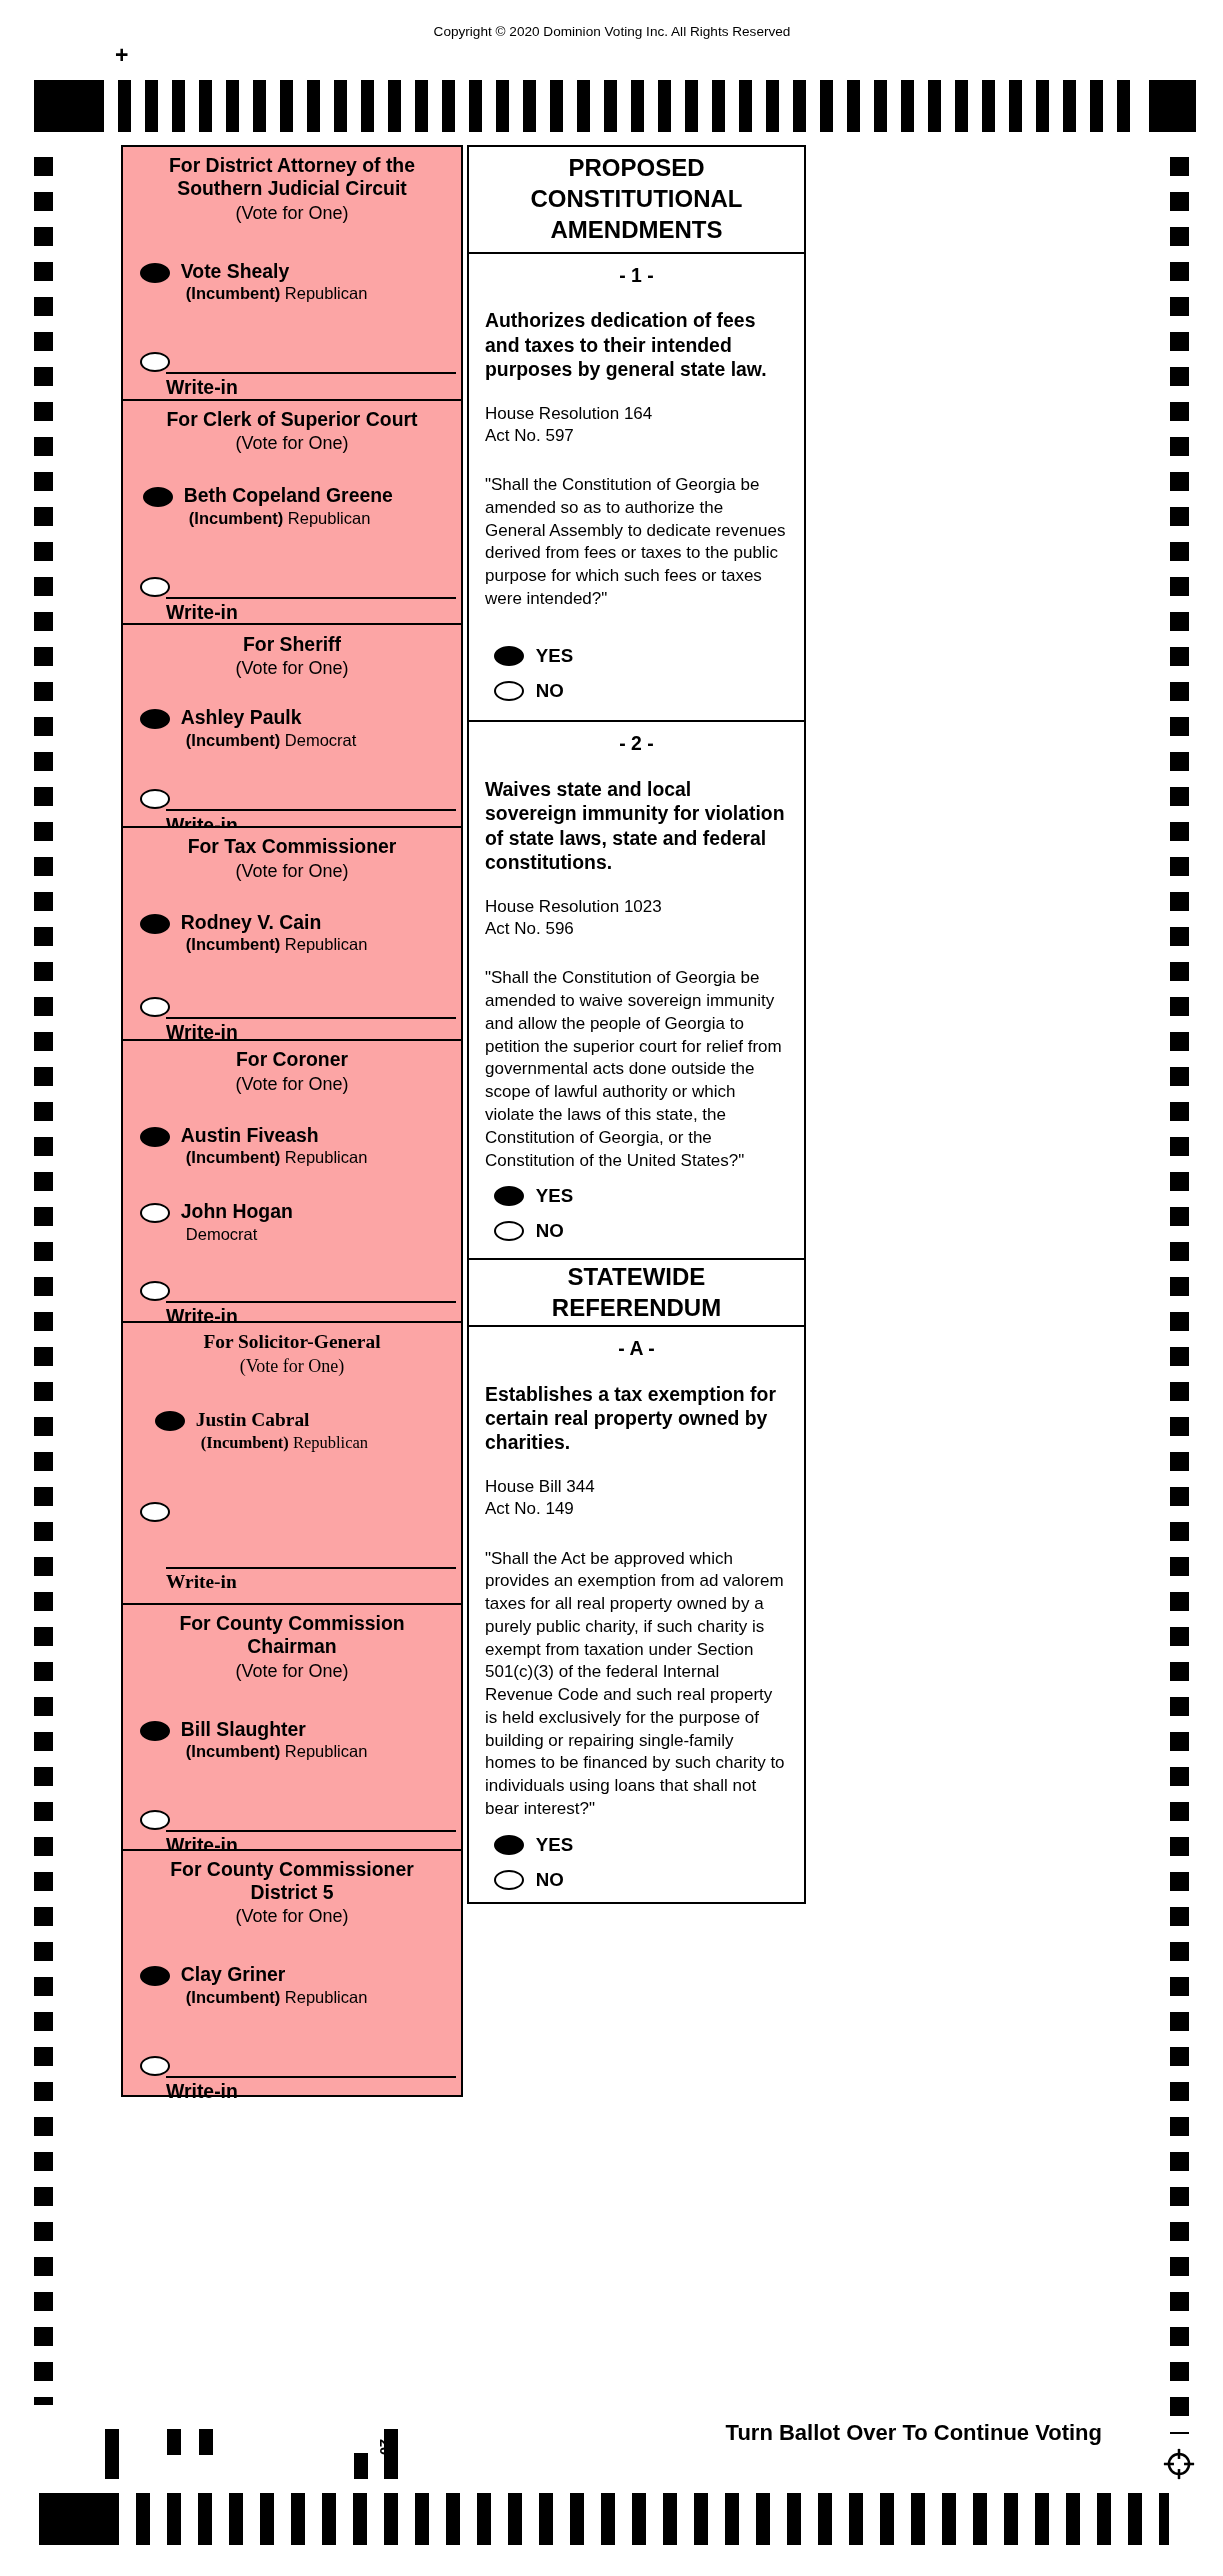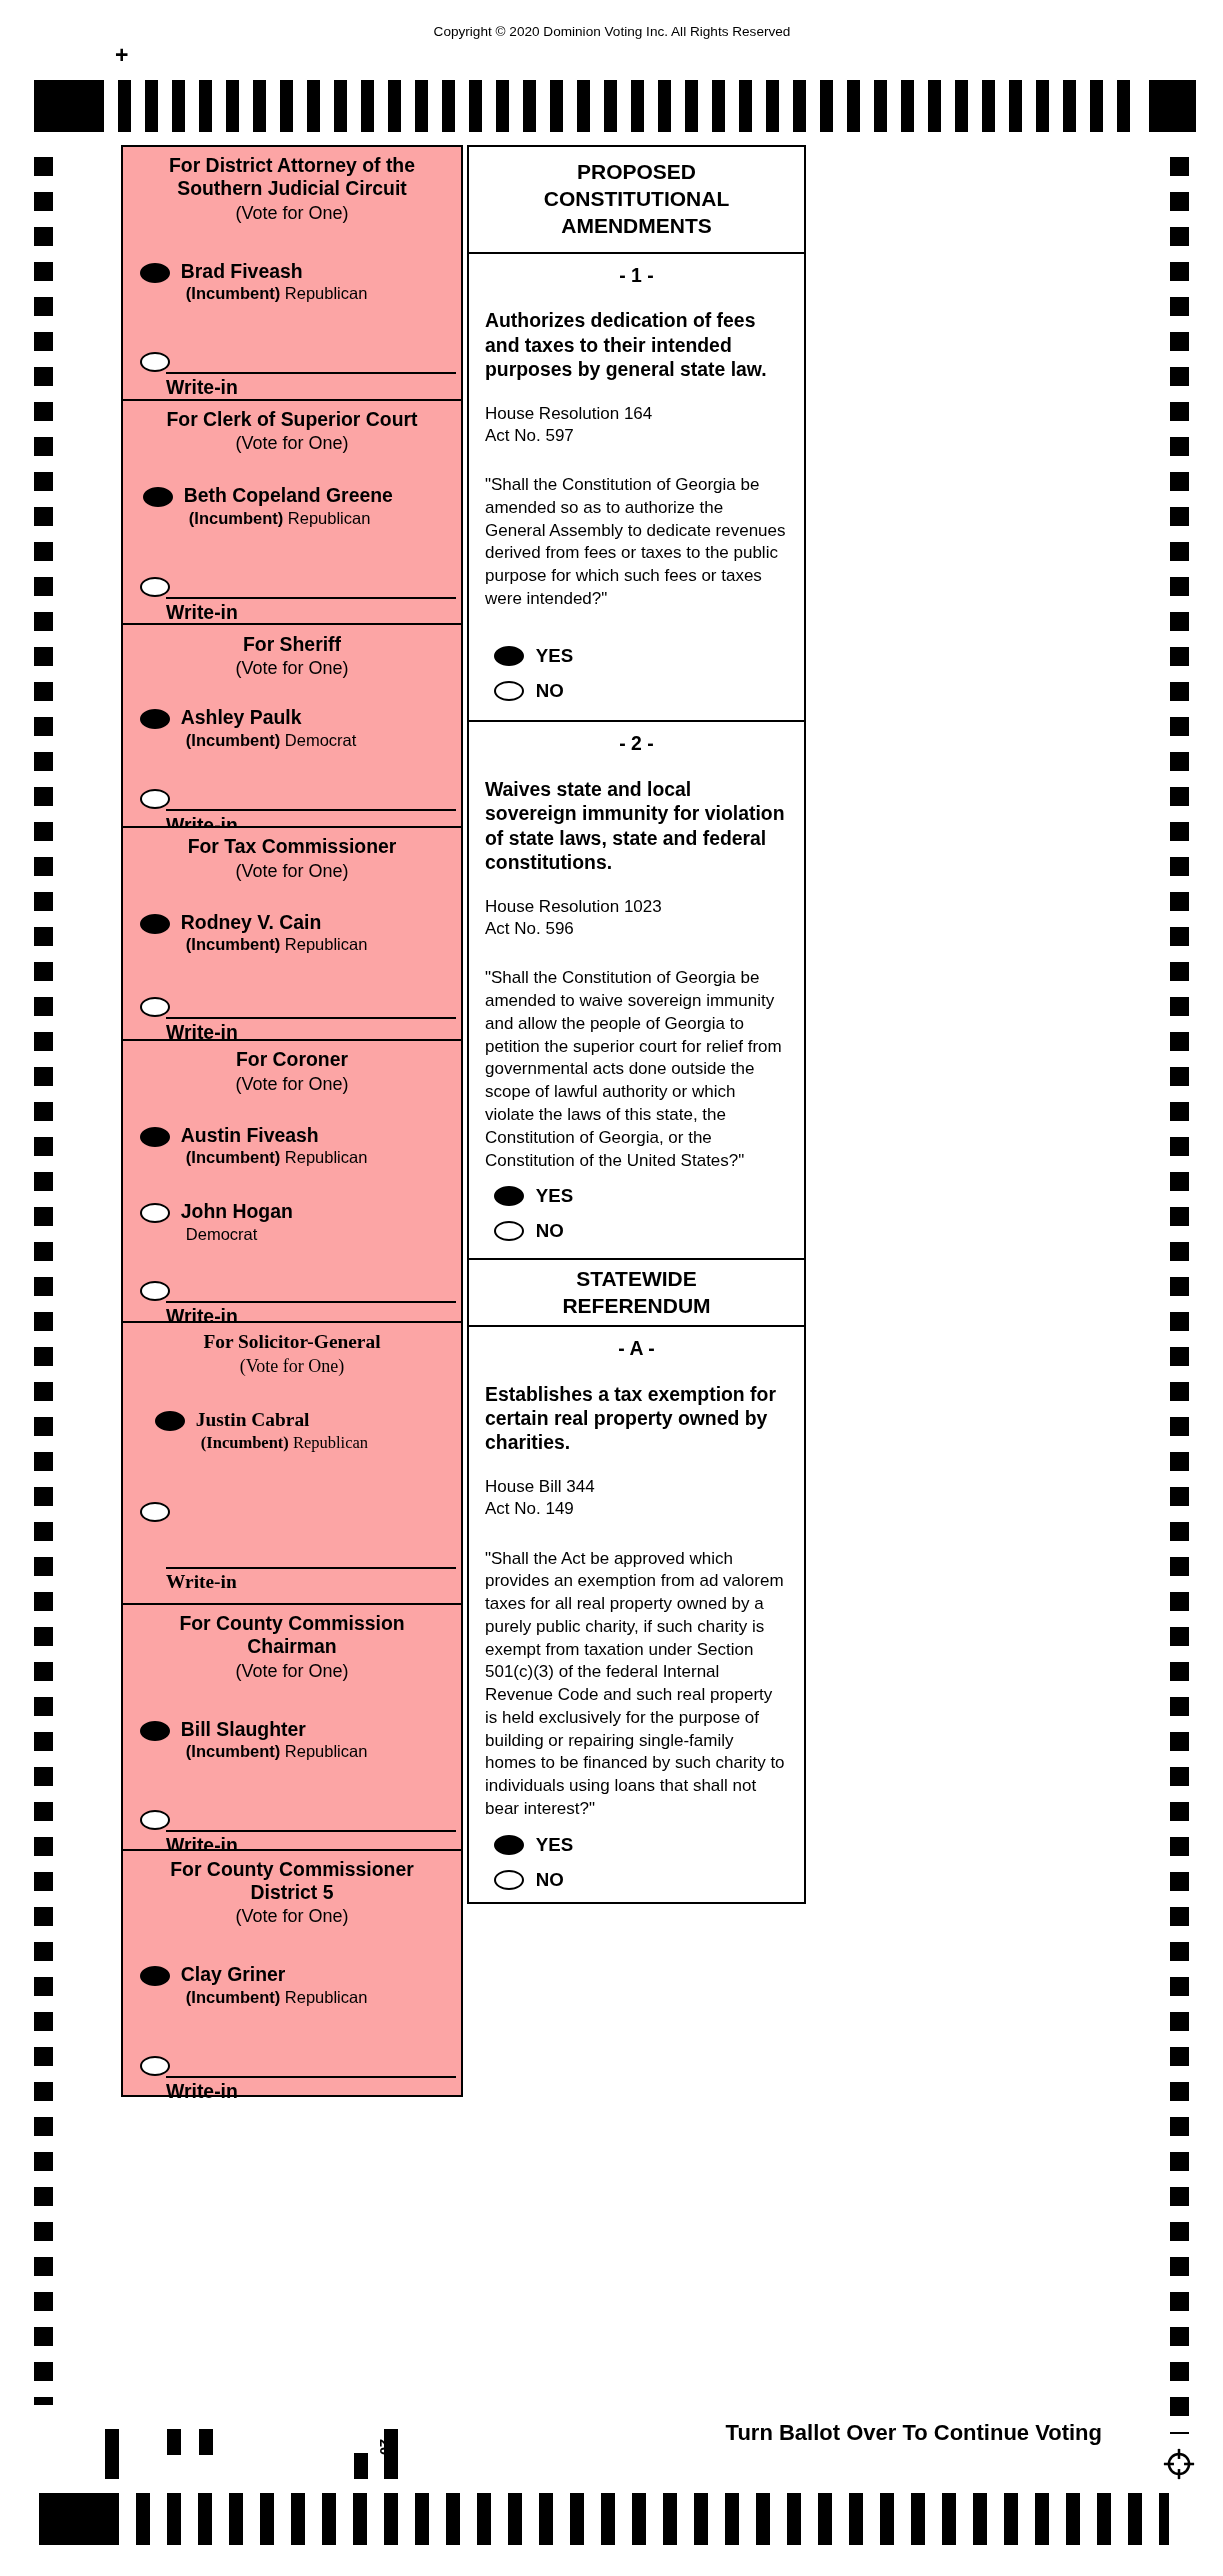--- a/index.html
+++ b/index.html
@@ -35,21 +35,21 @@
   .cand-name{font-weight:bold;font-size:19.4px;line-height:1.15;}
   .cand-party{font-size:16.5px;margin-left:5px;margin-top:2.2px;}
   .inc{font-weight:bold;}
   .standalone-oval{margin-top:46px;padding-left:17px;}
   .write-in{margin-top:auto;padding:0 5px 2.9px 43px;}
   .write-in-line{border-top:2.2px solid #000;height:0;}
   .write-in-label{font-weight:bold;font-size:19.4px;margin-top:2.2px;}
   
   .measure-header{border:2.2px solid #000;margin-top:-2.2px;box-sizing:border-box;background:#fff;
     display:flex;align-items:center;justify-content:center;text-align:center;}
-  .measure-header span{display:block;max-width:230px;font-weight:bold;font-size:21px;line-height:1.28;}
+  .measure-header span{display:block;max-width:230px;font-weight:bold;font-size:24px;line-height:1.28;}
   .measure{border:2.2px solid #000;margin-top:-2.2px;box-sizing:border-box;background:#fff;
     display:flex;flex-direction:column;padding:10px 16px 16px;}
   .m-number{text-align:center;font-weight:bold;font-size:19.4px;}
   .m-summary{font-weight:bold;font-size:19.4px;line-height:1.26;margin-top:21.5px;}
   .m-authority{font-size:17px;line-height:1.3;margin-top:21.5px;}
   .m-question{font-size:17px;line-height:1.34;margin-top:27px;}
   .m-choices{margin-top:auto;padding-left:8.6px;padding-bottom:2.9px;}
   .choice{display:flex;align-items:center;margin-top:13px;}
   .choice .oval{margin-top:0;}
   .choice-label{font-weight:bold;font-size:18.7px;margin-left:12.2px;}
@@ -71,21 +71,21 @@
   <div class="timing-col-right"></div>
 
   <div class="col-left">
 
     <div class="contest" style="height:256px;">
       <div class="contest-title">For District Attorney of the Southern Judicial Circuit</div>
       <div class="vote-for">(Vote for One)</div>
       <div class="candidate">
         <div class="oval filled"></div>
         <div class="cand-info">
-          <div class="cand-name">Brad Fiveash</div>
+          <div class="cand-name">Vote Shealy</div>
           <div class="cand-party"><span class="inc">(Incumbent)</span> <span>Republican</span></div>
         </div>
       </div>
       <div class="standalone-oval">
           <div class="oval"></div>
         </div>
       <div class="write-in">
         <div class="write-in-line"></div>
         <div class="write-in-label">Write-in</div>
       </div>

